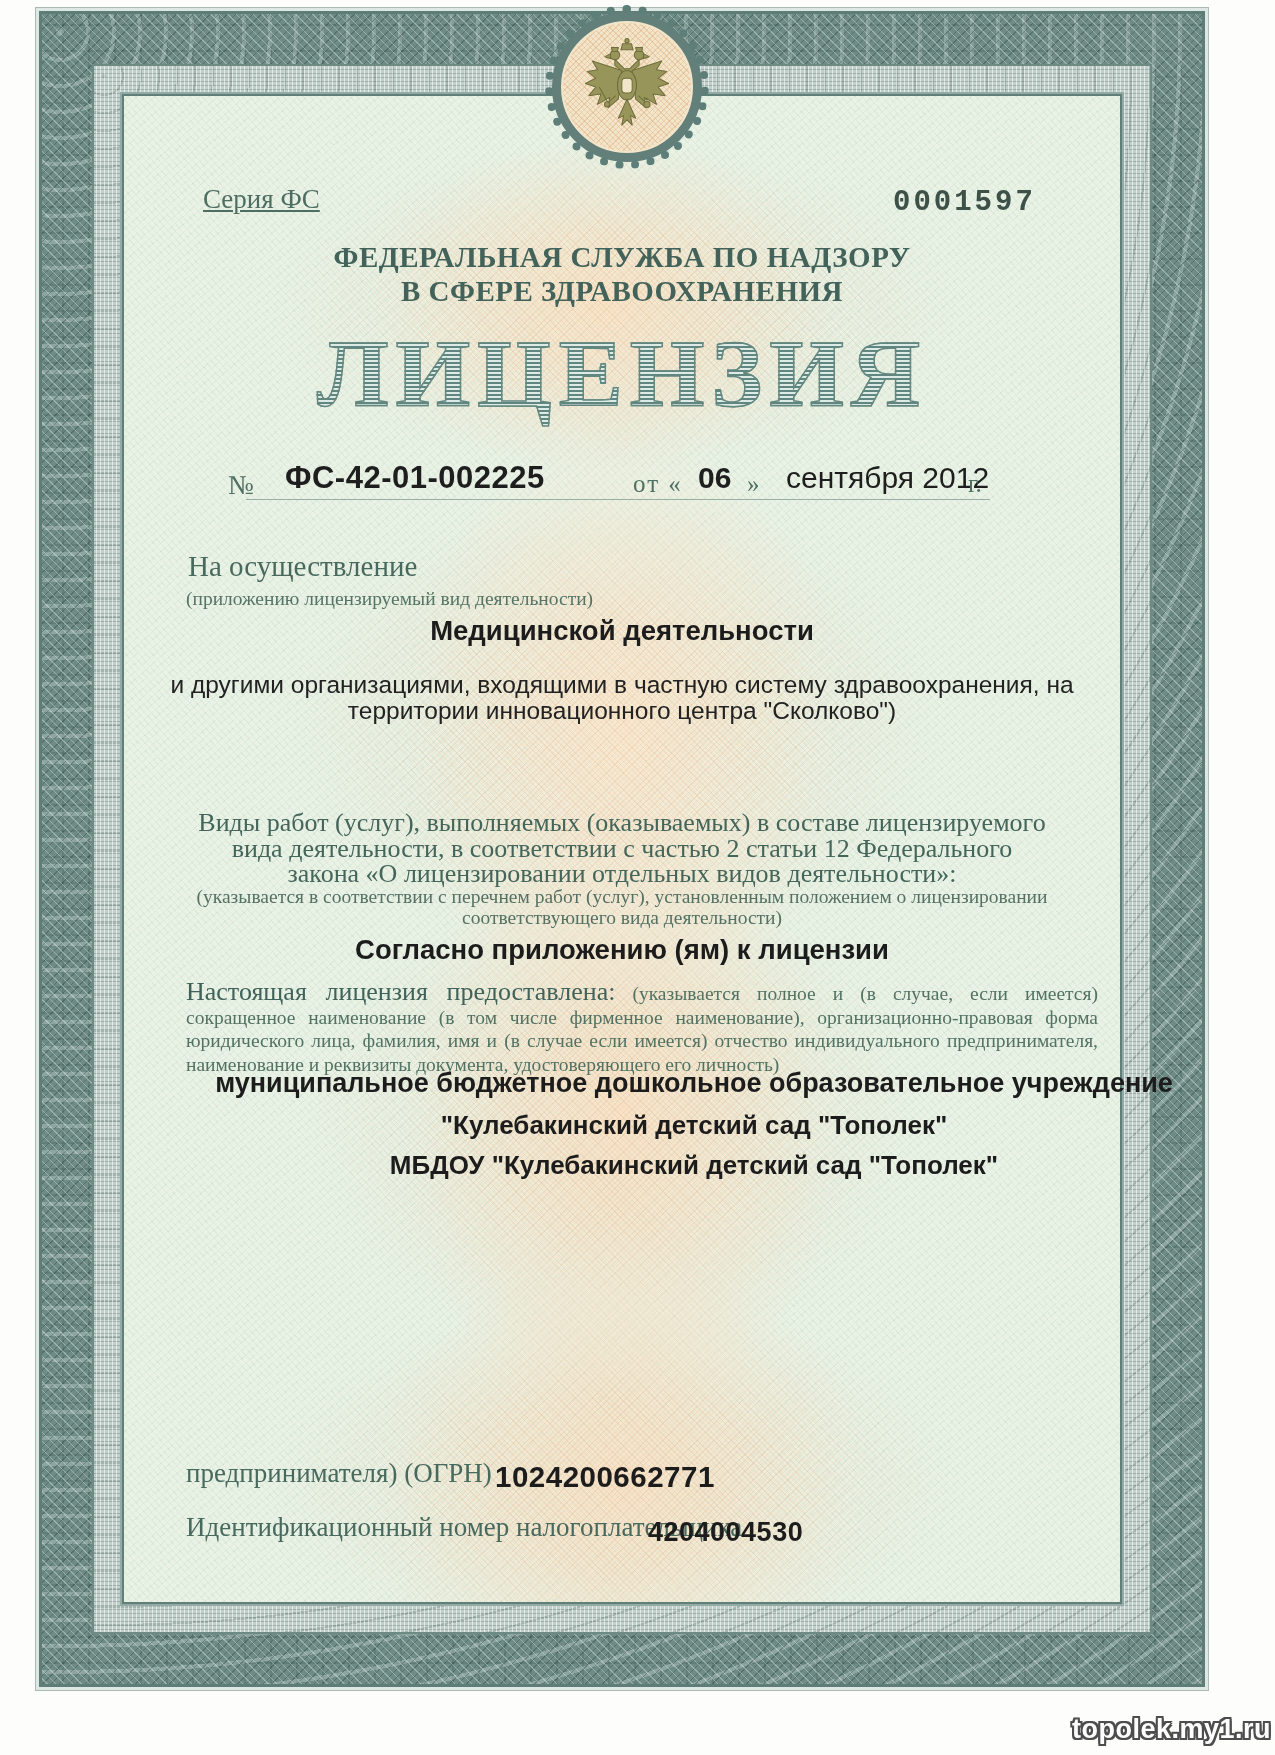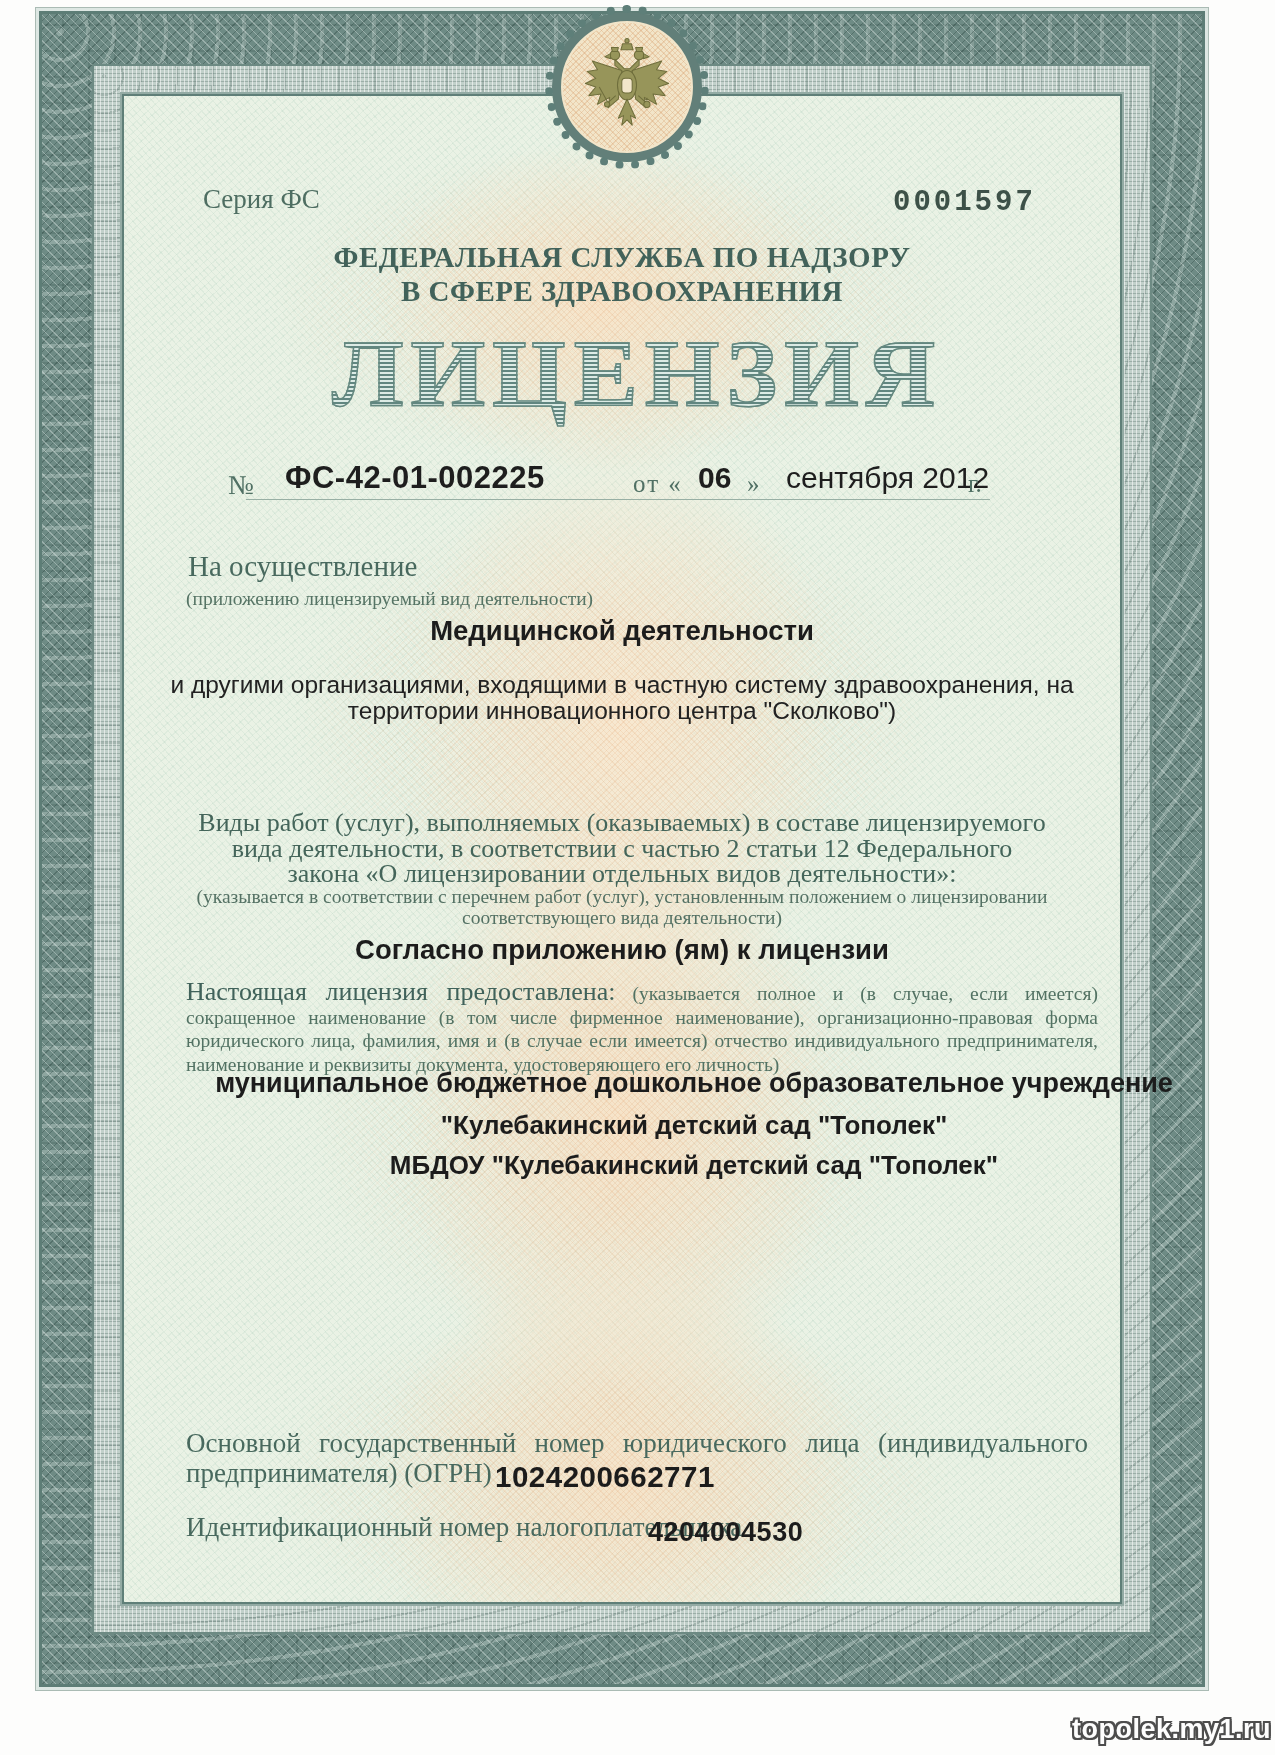--- a/index.html
+++ b/index.html
@@ -54,27 +54,27 @@
   .medallion{position:absolute;left:552px;top:12px;width:150px;height:150px;border-radius:50%;
     background:#f2e5c9;border:9px solid #627f79;box-sizing:border-box;
     display:flex;align-items:center;justify-content:center;}
   .medallion::before{content:"";position:absolute;inset:-16px;border-radius:50%;
     border:8px dotted #5e7f79;}
   .medallion .hatch{position:absolute;inset:2px;border-radius:50%;
     background-image:
       repeating-linear-gradient(45deg, rgba(214,150,96,.28) 0 1px, transparent 1px 4px),
       repeating-linear-gradient(-45deg, rgba(214,150,96,.28) 0 1px, transparent 1px 4px);}
   .medallion svg{position:relative;width:104px;height:112px;}
-  .seria{position:absolute;left:203px;top:184px;font-size:27px;color:#4e6e62;}
+  .seria{position:absolute;left:203px;top:184px;font-size:27px;color:#4e6e62;text-decoration:underline;}
   .serial{position:absolute;left:893px;top:186px;font-family:"Liberation Mono",monospace;
     font-weight:700;font-size:29px;letter-spacing:3px;color:#3d5148;}
   .authority{position:absolute;left:124px;top:240px;width:996px;text-align:center;
     font-weight:700;font-size:29px;line-height:34px;letter-spacing:.5px;color:#42625a;}
   .big-title{position:absolute;left:124px;top:322px;width:996px;text-align:center;
-    font-weight:700;font-size:96px;line-height:104px;letter-spacing:7px;color:#6a9089;margin-left:15px;}
+    font-weight:700;font-size:96px;line-height:104px;letter-spacing:7px;color:#6a9089;}
   @supports ((-webkit-background-clip: text) or (background-clip: text)){
     .big-title{background:repeating-linear-gradient(180deg,#618680 0 2px,#dcebe5 2px 4px);
       -webkit-background-clip:text;background-clip:text;color:transparent;
       -webkit-text-stroke:1.5px #64887f;}}
 
   .num-row{position:absolute;left:228px;top:458px;width:762px;height:42px;}
   .num-row .u{position:absolute;left:18px;right:0;bottom:0;border-top:1.5px solid #98afa4;}
   .num-row .lbl{position:absolute;left:0;top:12px;font-size:27px;color:#507064;}
   .num-row .val{position:absolute;left:57px;top:2px;font-family:"Liberation Sans",sans-serif;
     font-weight:700;font-size:31px;color:#1e1e1e;letter-spacing:.5px;}
@@ -206,21 +206,20 @@
 
   <div class="granted">
     <span class="lead">Настоящая лицензия предоставлена:</span>
     <span>(указывается полное и (в случае, если имеется) сокращенное наименование (в том числе фирменное наименование), организационно-правовая форма юридического лица, фамилия, имя и (в случае если имеется) отчество индивидуального предпринимателя, наименование и реквизиты документа, удостоверяющего его личность)</span>
   </div>
 
   <div class="org org1">муниципальное бюджетное дошкольное образовательное учреждение</div>
   <div class="org org2">"Кулебакинский детский сад "Тополек"</div>
   <div class="org org3">МБДОУ "Кулебакинский детский сад "Тополек"</div>
 
-  <div class="ogrn-l1">Основной государственный номер юридического лица (индивидуального</div>
   <div class="ogrn-l2">предпринимателя) (ОГРН)</div>
   <div class="ogrn-val">1024200662771</div>
 
   <div class="inn-lbl">Идентификационный номер налогоплательщика</div>
   <div class="inn-val">4204004530</div>
 
   <div class="watermark">topolek.my1.ru</div>
 
 </div>
 

